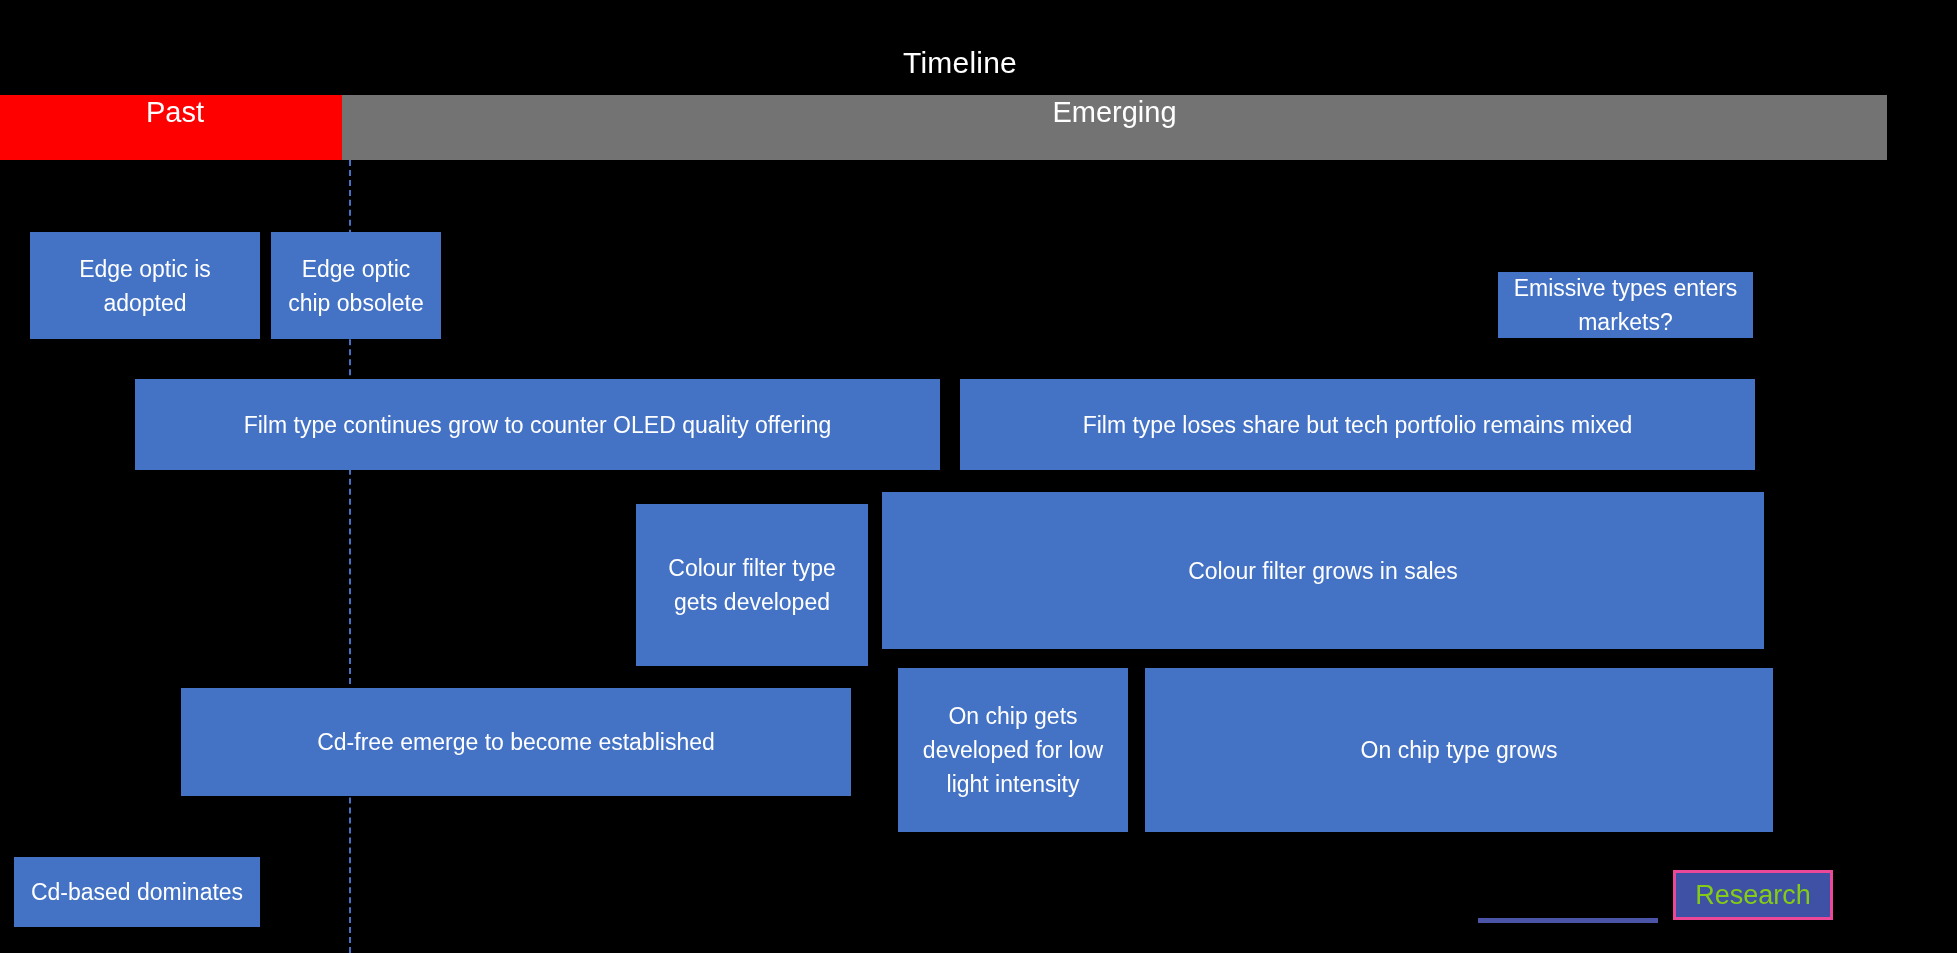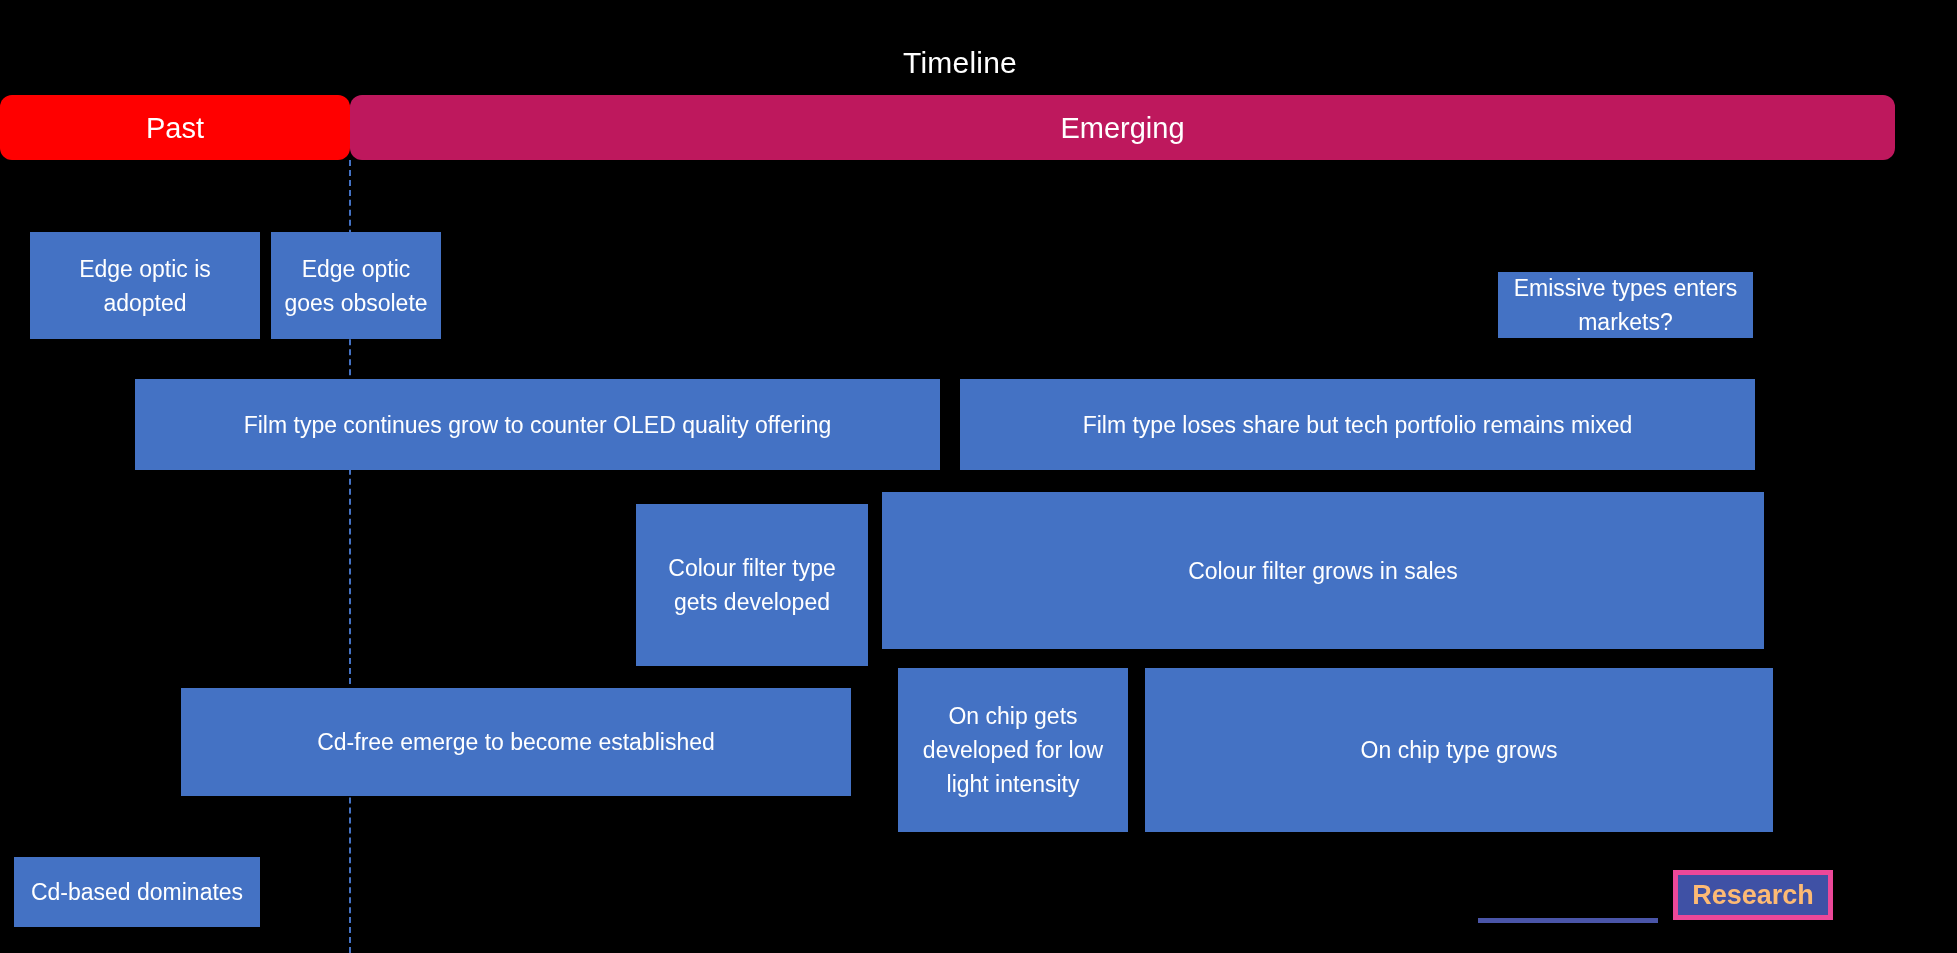--- a/index.html
+++ b/index.html
@@ -33,36 +33,35 @@
     line-height: 38px;
     letter-spacing: 0.2px;
   }
 
   
   .phase-bar {
     position: absolute;
     top: 95px;
     height: 65px;
     display: flex;
-    align-items: center;
+    align-items: flex-start;
     justify-content: center;
     color: #ffffff;
     font-size: 29px;
     line-height: 34px;
-    border-radius: 12px;
   }
   .phase-past {
     left: 0px;
     width: 350px;
     background: #FF0000;
   }
   .phase-emerging {
-    left: 350px;
+    left: 342px;
     width: 1545px;
-    background: #be185d;
+    background: #737373;
   }
 
   
   .divider-line {
     position: absolute;
     left: 349px;
     top: 160px;
     width: 0;
     height: 793px;
     border-left: 2px dashed #4472C4;
@@ -93,29 +92,28 @@
     height: 5px;
     background: #4A55A8;
   }
   .legend-chip {
     position: absolute;
     left: 1673px;
     top: 870px;
     width: 160px;
     height: 50px;
     background: #3F51A5;
-    border: 5px solid #ec4899;
+    border: 3px solid #ec4899;
     box-sizing: border-box;
-    color: #fdba74;
+    color: #84cc16;
     display: flex;
     align-items: center;
     justify-content: center;
     font-size: 27px;
     line-height: 32px;
-    font-weight: bold;
   }
 </style>
 </head>
 <body>
 
 <div id="canvas">
 
   <div class="chart-title">Timeline</div>
 
   <div class="phase-bar phase-past">
@@ -126,21 +124,21 @@
     <span>Emerging</span>
   </div>
 
   <div class="divider-line"></div>
 
   <div class="event-box" style="left:30px; top:232px; width:230px; height:107px;">
     <span>Edge optic is adopted</span>
   </div>
 
   <div class="event-box" style="left:271px; top:232px; width:170px; height:107px;">
-    <span>Edge optic goes obsolete</span>
+    <span>Edge optic chip obsolete</span>
   </div>
 
   <div class="event-box" style="left:1498px; top:272px; width:255px; height:66px;">
     <span>Emissive types enters markets?</span>
   </div>
 
   <div class="event-box wide" style="left:135px; top:379px; width:805px; height:91px;">
     <span>Film type continues grow to counter OLED quality offering</span>
   </div>
 

